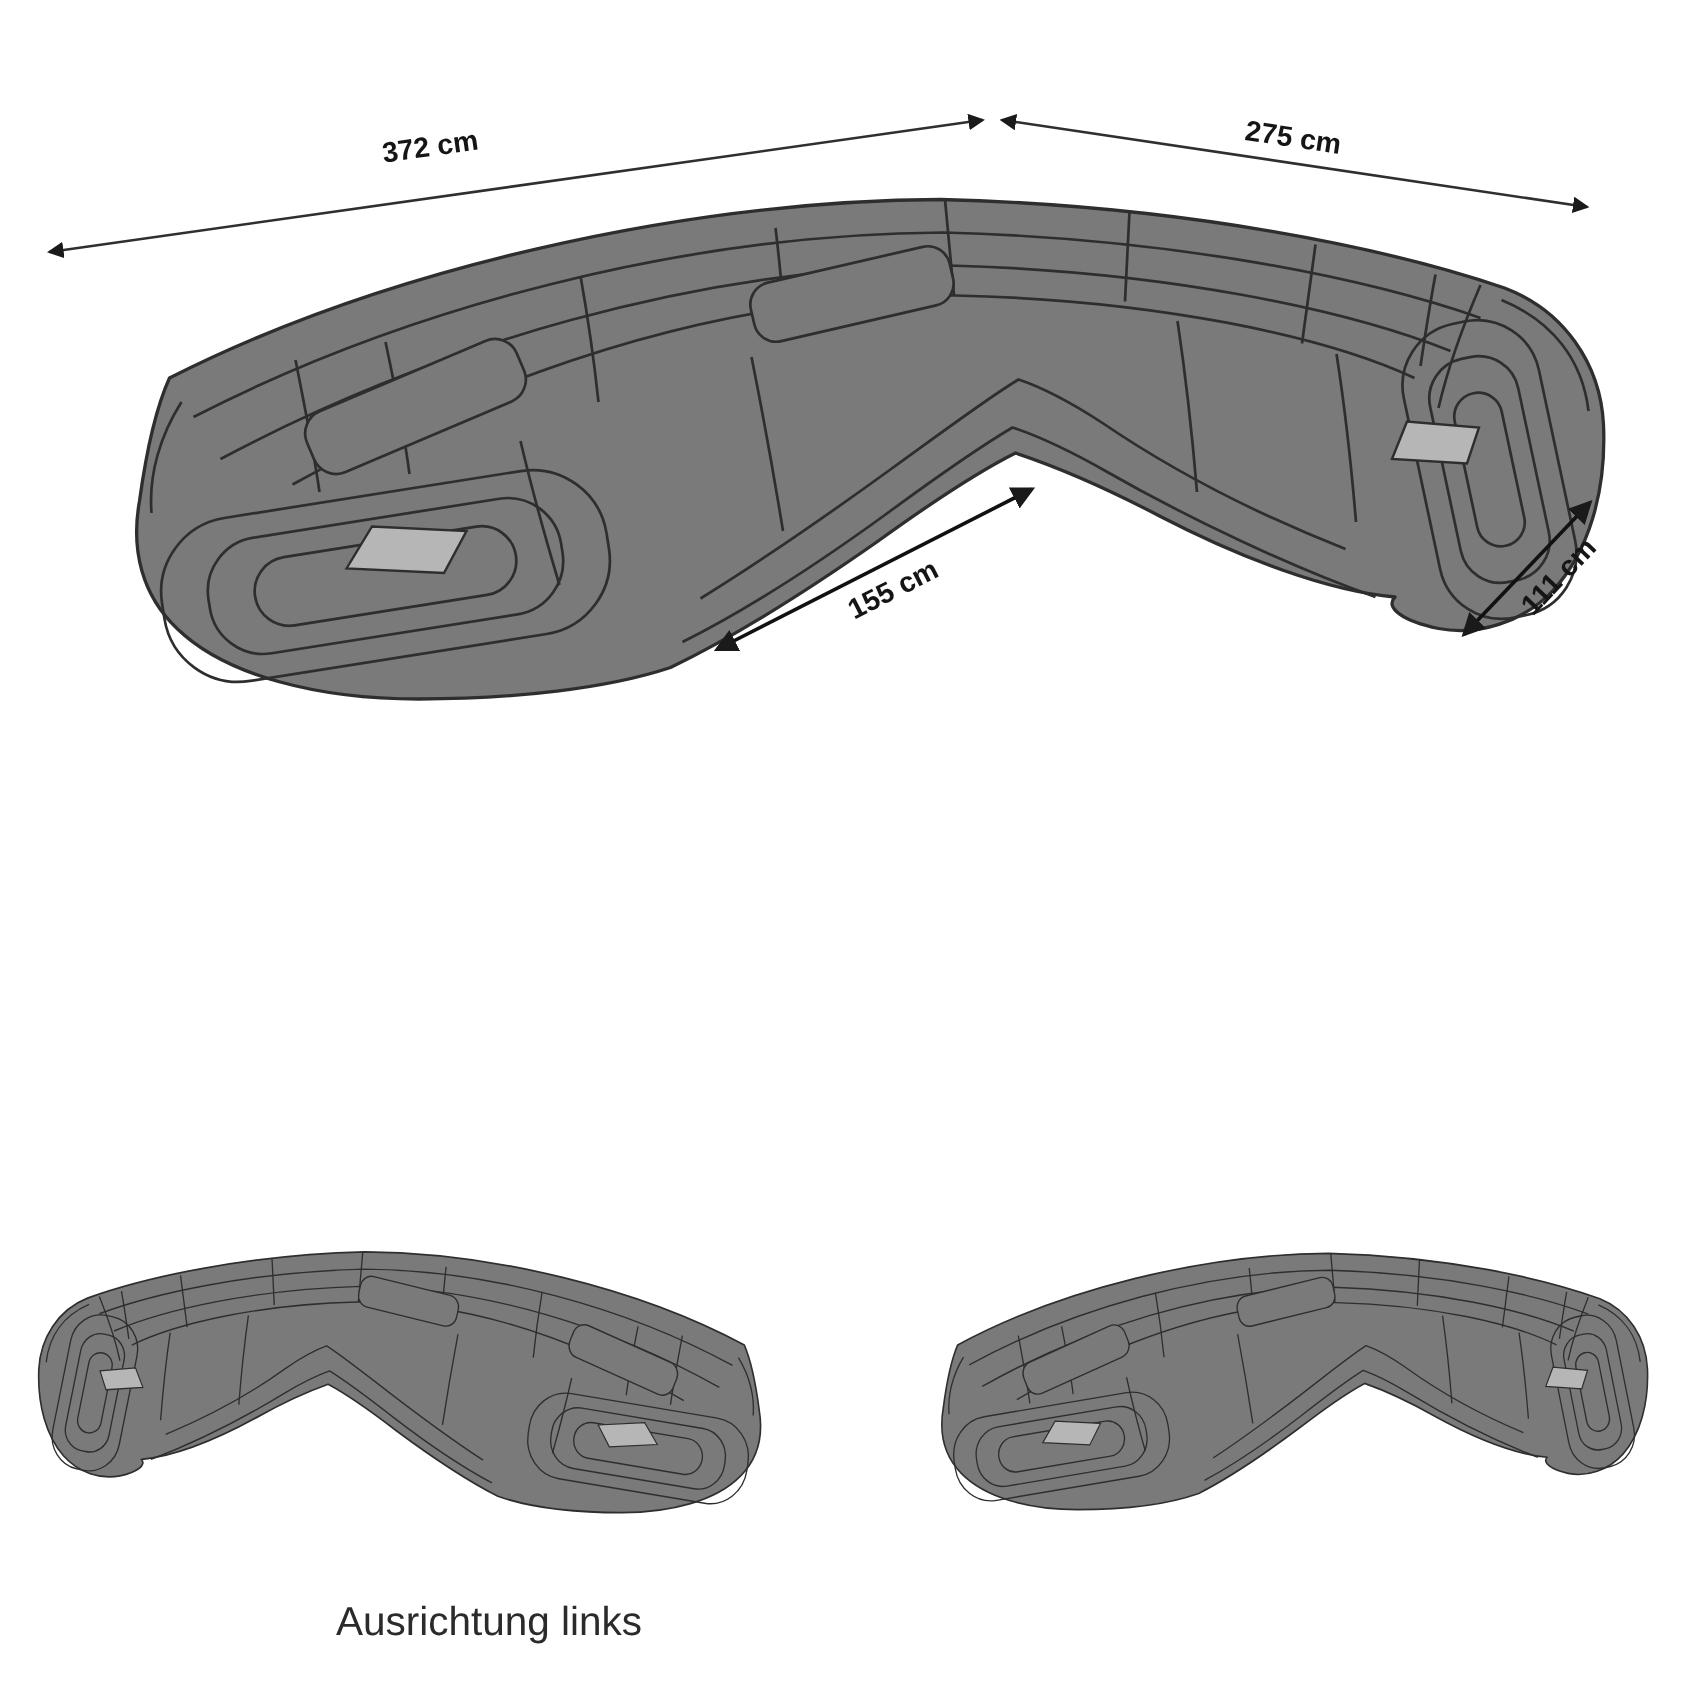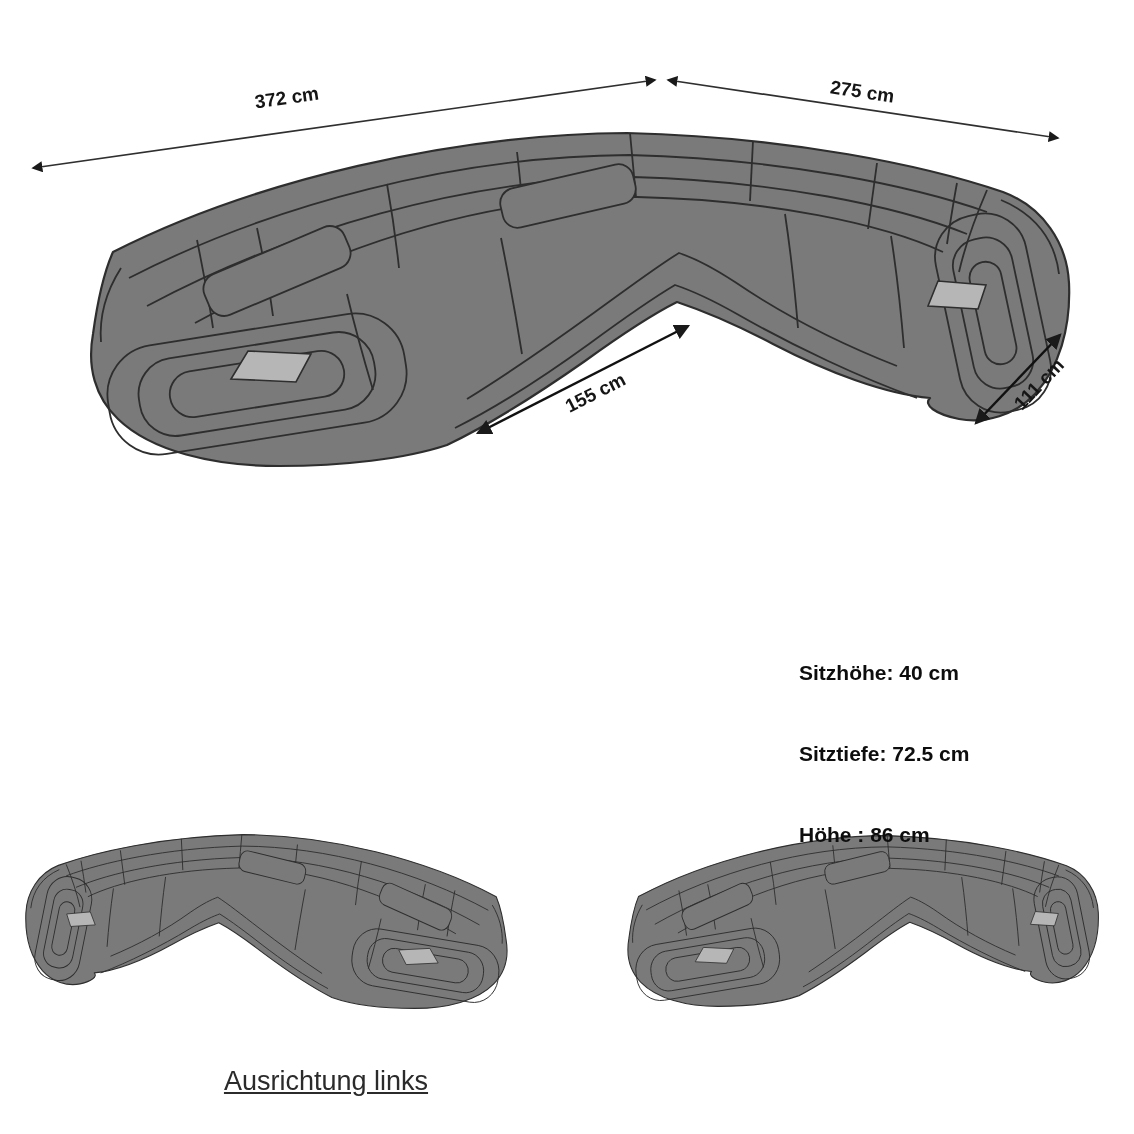--- a/index.html
+++ b/index.html
@@ -5,21 +5,21 @@
   html,body{margin:0;padding:0;background:#ffffff;}
   body{width:1134px;height:1134px;position:relative;overflow:hidden;
        font-family:"Liberation Sans", sans-serif;}
   .canvas{position:absolute;left:0;top:0;width:1134px;height:1134px;background:#ffffff;}
   svg{position:absolute;left:0;top:0;}
   .dim-text{font-family:"Liberation Sans", sans-serif;font-size:19px;font-weight:bold;fill:#151515;}
   .specs{position:absolute;left:799px;top:605px;color:#0d0d0d;
          font-size:21px;font-weight:bold;line-height:27px;white-space:pre;}
   .variant-label{position:absolute;top:1066px;color:#2b2b2b;font-size:27px;
                  font-weight:400;transform:translateX(-50%);white-space:nowrap;}
-  .variant-label.links{left:326px;text-decoration:underline;}
+  .variant-label.links{left:326px;}
   .variant-label.rechts{left:815px;}
 </style>
 </head>
 <body>
 
 <div class="canvas">
 
   <svg width="1134" height="1134" viewBox="0 0 1134 1134">
     <defs>
       <marker id="arrow" viewBox="0 0 10 10" refX="8.5" refY="5" markerWidth="6.5" markerHeight="6.5" orient="auto-start-reverse">
@@ -112,21 +112,16 @@
     <text class="dim-text" x="287" y="104" text-anchor="middle" transform="rotate(-8 287 99)">372 cm</text>
     <text class="dim-text" x="862" y="98" text-anchor="middle" transform="rotate(8.5 862 93)">275 cm</text>
     <text class="dim-text" x="596" y="399" text-anchor="middle" transform="rotate(-27 596 394)">155 cm</text>
     <text class="dim-text" x="1040" y="390" text-anchor="middle" transform="rotate(-46.3 1040 385)">111 cm</text>
 
     <use href="#sofa-shape" transform="translate(510,832) scale(-0.492,0.522)"></use>
 
     <use href="#sofa-shape" transform="translate(625,833) scale(0.481,0.513)"></use>
   </svg>
 
-  <div class="specs">
-    <div>Sitzhöhe: 40 cm</div>
-    <div>Sitztiefe: 72.5 cm</div>
-    <div>Höhe : 86 cm</div>
-  </div>
 
   <div class="variant-label links">Ausrichtung links</div>
 
 </div>
 
 </body></html>

